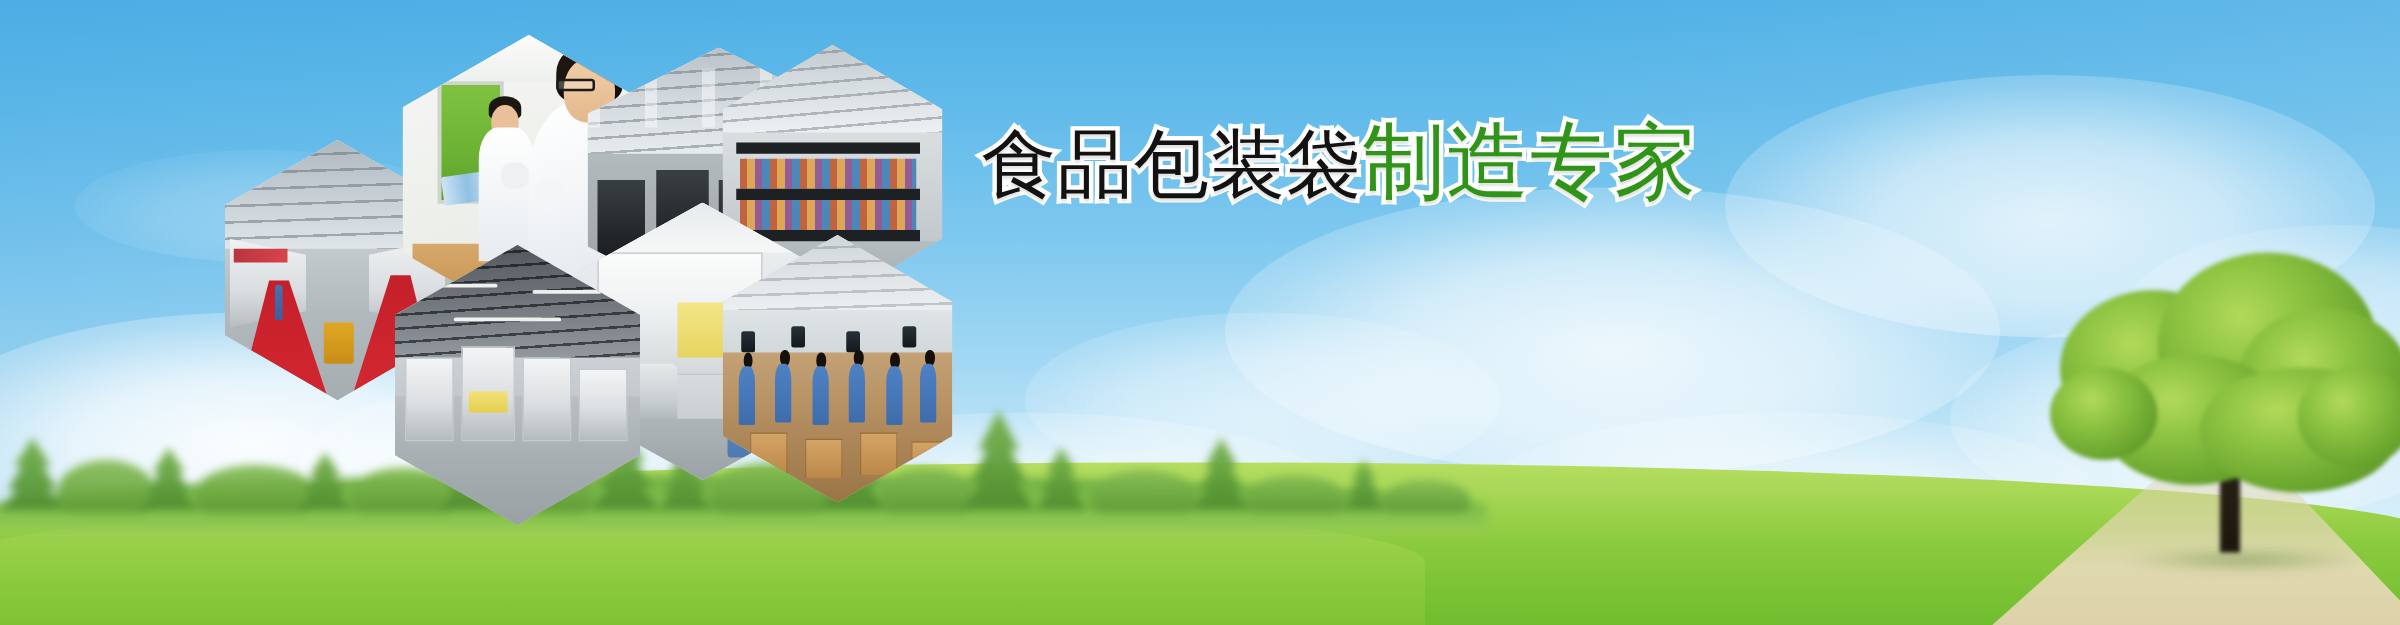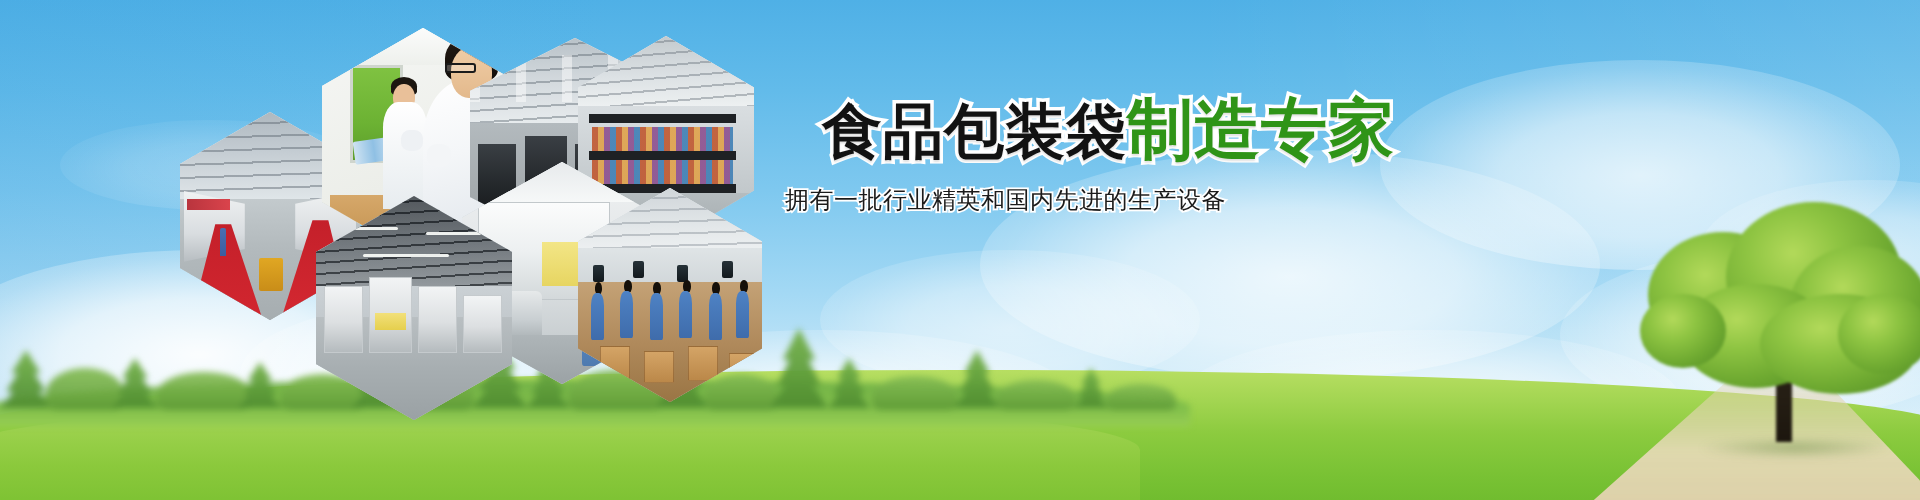--- a/index.html
+++ b/index.html
@@ -322,25 +322,24 @@
   .rk-goods{position:absolute; background:repeating-linear-gradient(90deg,#c0572f 0 6px,#e0a24a 6px 12px,#8c4f8f 12px 18px,#3f7fb5 18px 24px);
     opacity:.9;}
   .rk-floor{position:absolute; left:0; right:0; bottom:0; height:24%;
     background:linear-gradient(to bottom,#b5bcbf,#a3aaad);}
 
   
   .copy{ position:absolute; left:785px; top:96px; width:720px; }
 
   .headline{
     font-size:60px;
-    font-weight:700;
+    font-weight:400;
     line-height:1;
     letter-spacing:1px;
     white-space:nowrap;
-    margin-left:37px;
   }
   .headline .blk{
     color:#121212;
     -webkit-text-stroke:7px #ffffff;
     paint-order:stroke fill;
     text-shadow:0 2px 2px rgba(0,0,0,.12);
   }
   .headline .grn{
     color:#2f9417;
     -webkit-text-stroke:7px #ffffff;
@@ -544,18 +543,17 @@
 
   </div>
 
   <div class="copy">
 
     <div class="headline">
       <span class="blk">食品包装袋</span><span class="grn">制造专家</span>
     </div>
 
     <div class="sublist">
-      <div class="subline">拥有一批行业精英和国内先进的生产设备</div>
     </div>
 
   </div>
 
 </div>
 
 </body></html>

